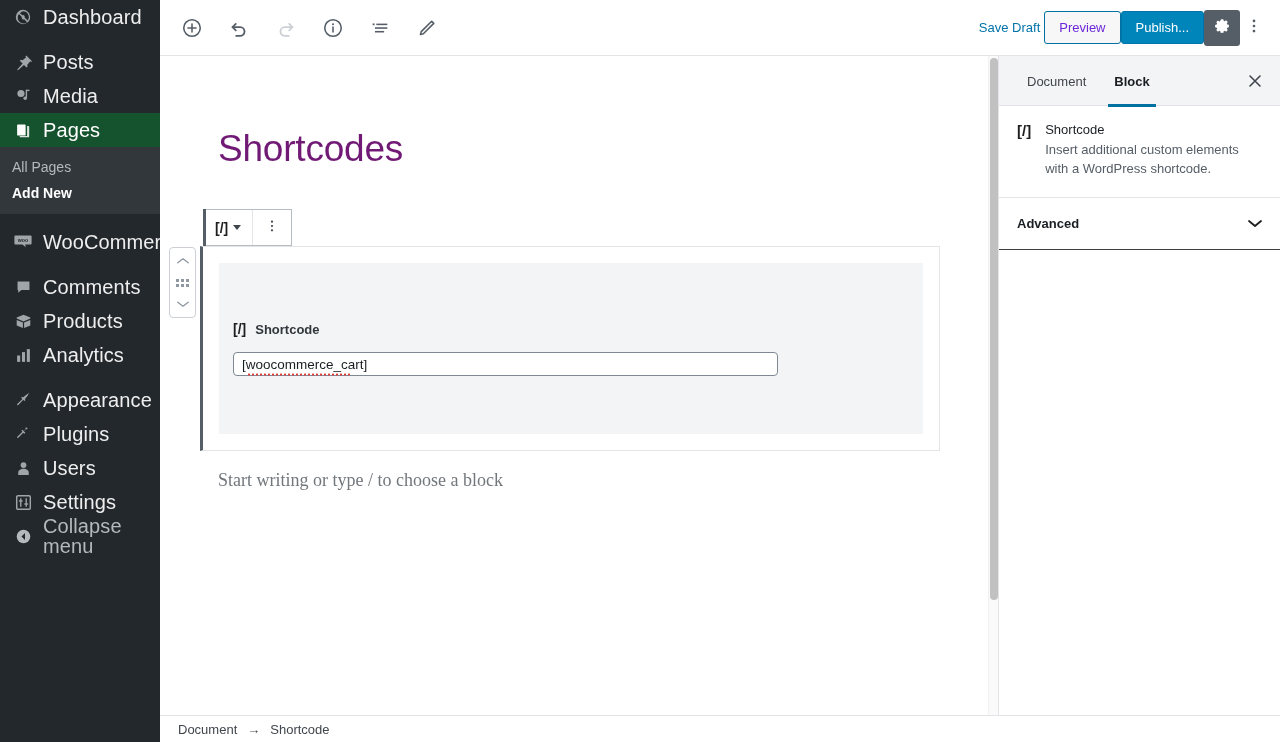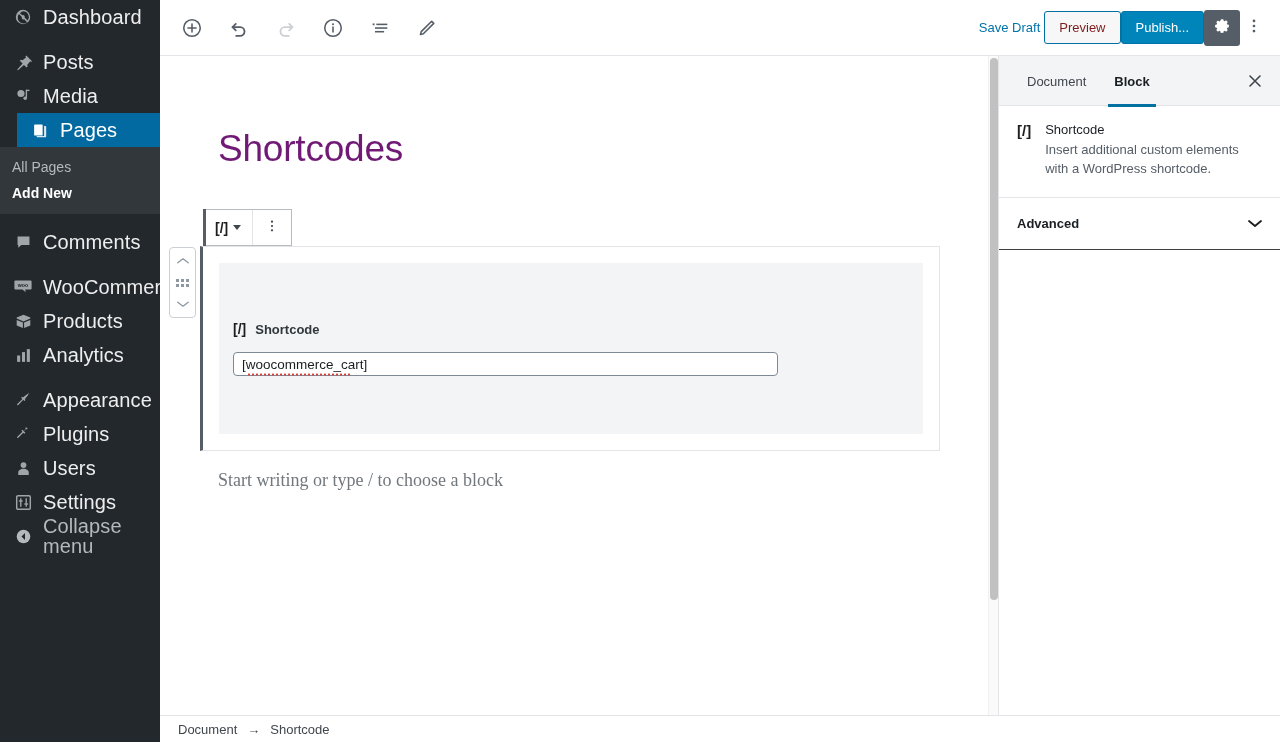--- a/index.html
+++ b/index.html
@@ -30,21 +30,21 @@
     width: 22px; height: 20px;
     margin-right: 9px;
     display: flex; align-items: center; justify-content: center;
     color: #a0a5aa;
     flex: 0 0 22px;
   }
   .menu-item .mi-icon svg { display: block; }
   .menu-item .mi-label { font-size: 20px; line-height: 1; letter-spacing: .1px; }
   .menu-item.sep-top { margin-top: 11px; }
   .menu-item.current {
-    background: #0369a1; color: #fff; font-weight: 400; margin-left: 17px;
+    background: #14532d; color: #fff; font-weight: 400;
   }
   .menu-item.current .mi-icon { color: #fff; }
   .menu-item.current::after {
     content: ""; position: absolute; right: -8px; top: 50%;
     margin-top: -8px;
     border-style: solid; border-width: 8px 0 8px 8px;
     border-color: transparent transparent transparent #0073aa;
   }
   #pages-submenu { background: #32373c; padding: 7px 0 8px 0; }
   .submenu-item {
@@ -87,21 +87,21 @@
   #save-draft {
     background: none; border: none; cursor: pointer;
     color: #0073aa; font-size: 13px;
     font-family: "Liberation Sans", sans-serif;
     padding: 6px 4px;
   }
   #preview-button {
     background: #f7f7f7;
     border: 1px solid #0071a1;
     border-radius: 3px;
-    color: #7f1d1d;
+    color: #6d28d9;
     font-size: 13px;
     font-family: "Liberation Sans", sans-serif;
     padding: 0 14px; height: 33px;
     cursor: pointer;
   }
   #publish-button {
     background: #0085ba;
     border: 1px solid #0073aa;
     border-radius: 3px;
     color: #fff;
@@ -395,35 +395,35 @@
     <div class="submenu-item">
       <span>All Pages</span>
     </div>
     <div class="submenu-item current">
       <span>Add New</span>
     </div>
   </div>
 
   <div class="menu-item sep-top">
     <span class="mi-icon">
-      <svg width="17" height="17" viewBox="0 0 20 20" fill="currentColor">
-          <path d="M3 3h14v10H7.5L3.8 16.3V13H3V3z"></path>
-        </svg>
-    </span>
-    <span class="mi-label">Comments</span>
-  </div>
-
-  <div class="menu-item sep-top">
-    <span class="mi-icon">
       <svg width="18" height="16" viewBox="0 0 22 18" fill="currentColor">
           <path d="M1.8 1h18.4a1.3 1.3 0 011.3 1.3v8.6a1.3 1.3 0 01-1.3 1.3h-6.6l.9 3.2-4.2-3.2H1.8A1.3 1.3 0 01.5 10.9V2.3A1.3 1.3 0 011.8 1z"></path>
           <text x="11" y="9" font-size="6.4" text-anchor="middle" fill="#23282d" font-family="Liberation Sans, sans-serif" font-weight="bold">woo</text>
         </svg>
     </span>
     <span class="mi-label">WooCommerce</span>
+  </div>
+
+  <div class="menu-item sep-top">
+    <span class="mi-icon">
+      <svg width="17" height="17" viewBox="0 0 20 20" fill="currentColor">
+          <path d="M3 3h14v10H7.5L3.8 16.3V13H3V3z"></path>
+        </svg>
+    </span>
+    <span class="mi-label">Comments</span>
   </div>
 
   <div class="menu-item">
     <span class="mi-icon">
       <svg width="17" height="17" viewBox="0 0 20 20" fill="currentColor">
           <path d="M10 2L2 5.4v1.1l8 3.4 8-3.4V5.4L10 2zM2 8.1v6.5l7.3 3.1v-6.5L2 8.1zm16 0l-7.3 3.1v6.5L18 14.6V8.1z"></path>
         </svg>
     </span>
     <span class="mi-label">Products</span>
   </div>

